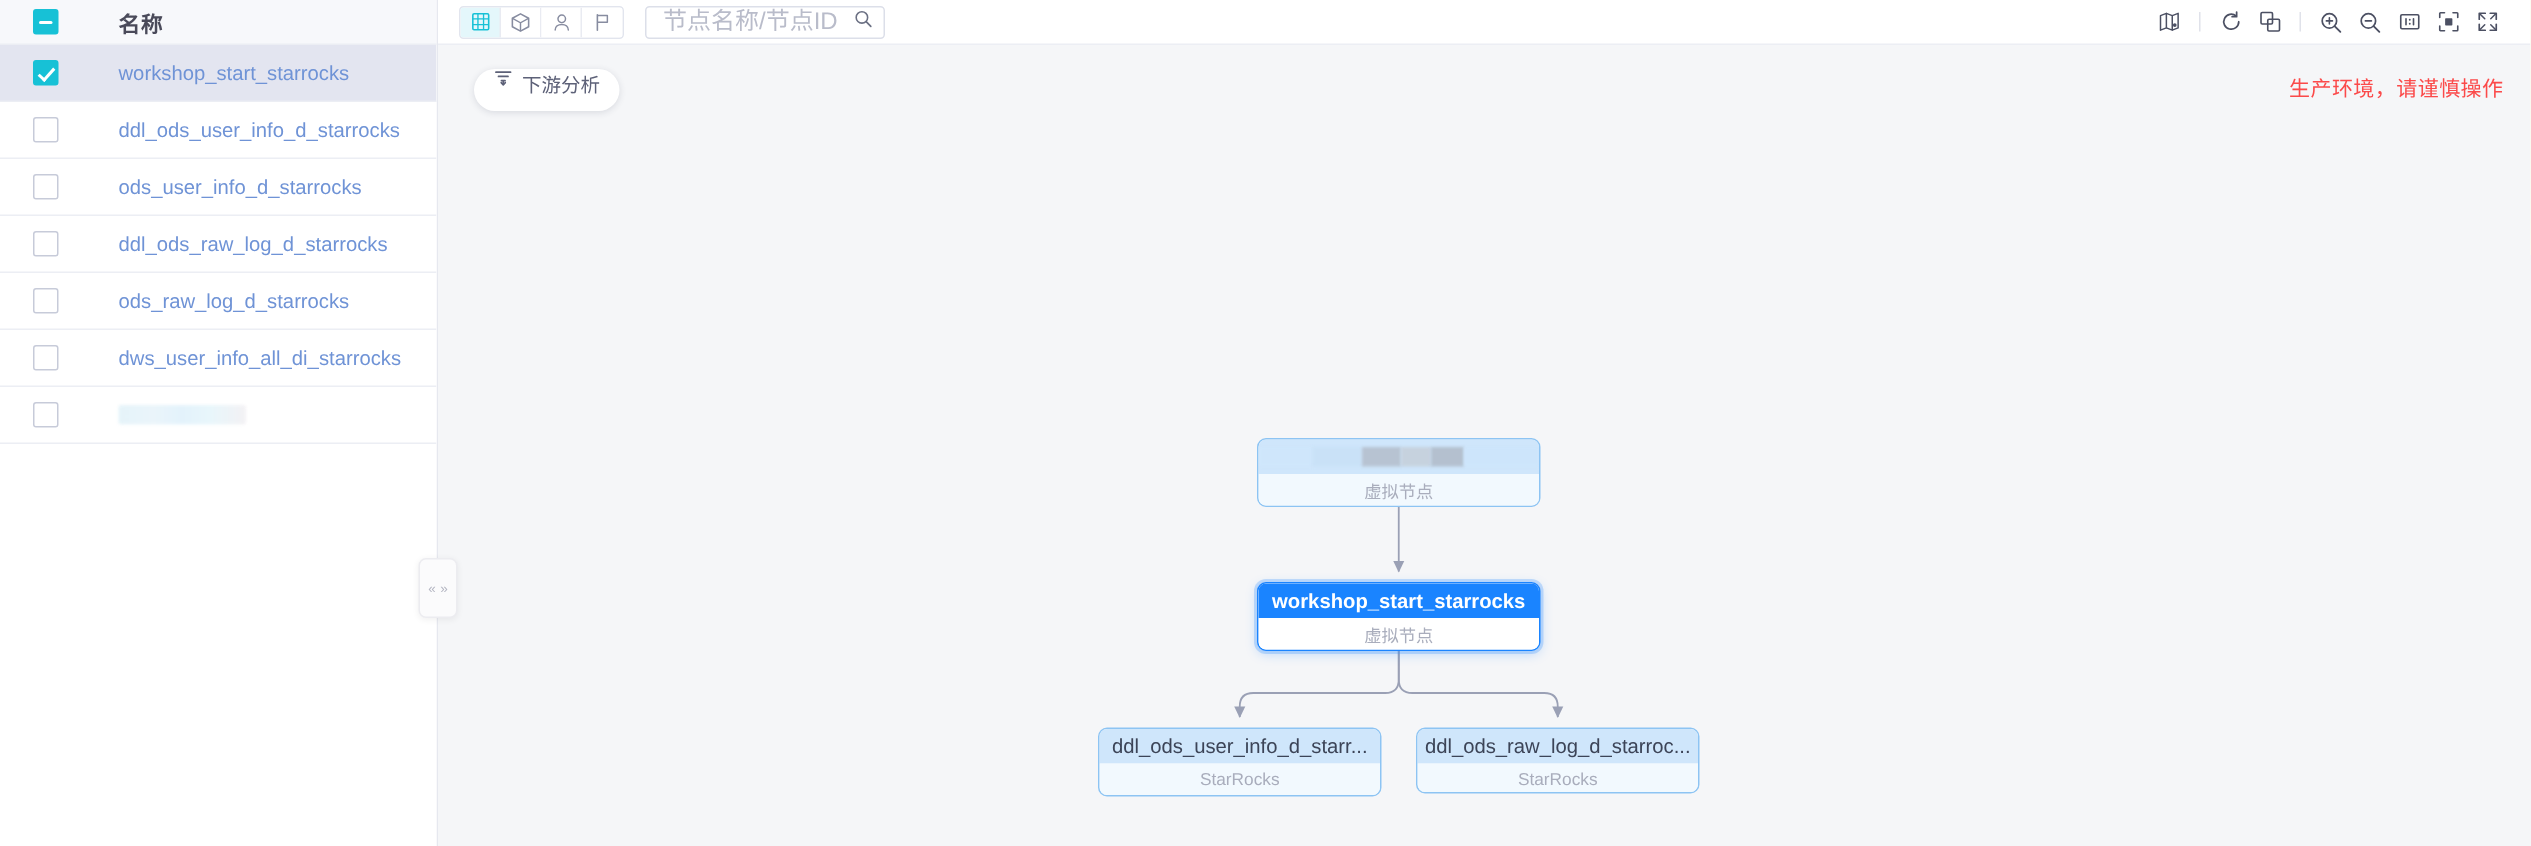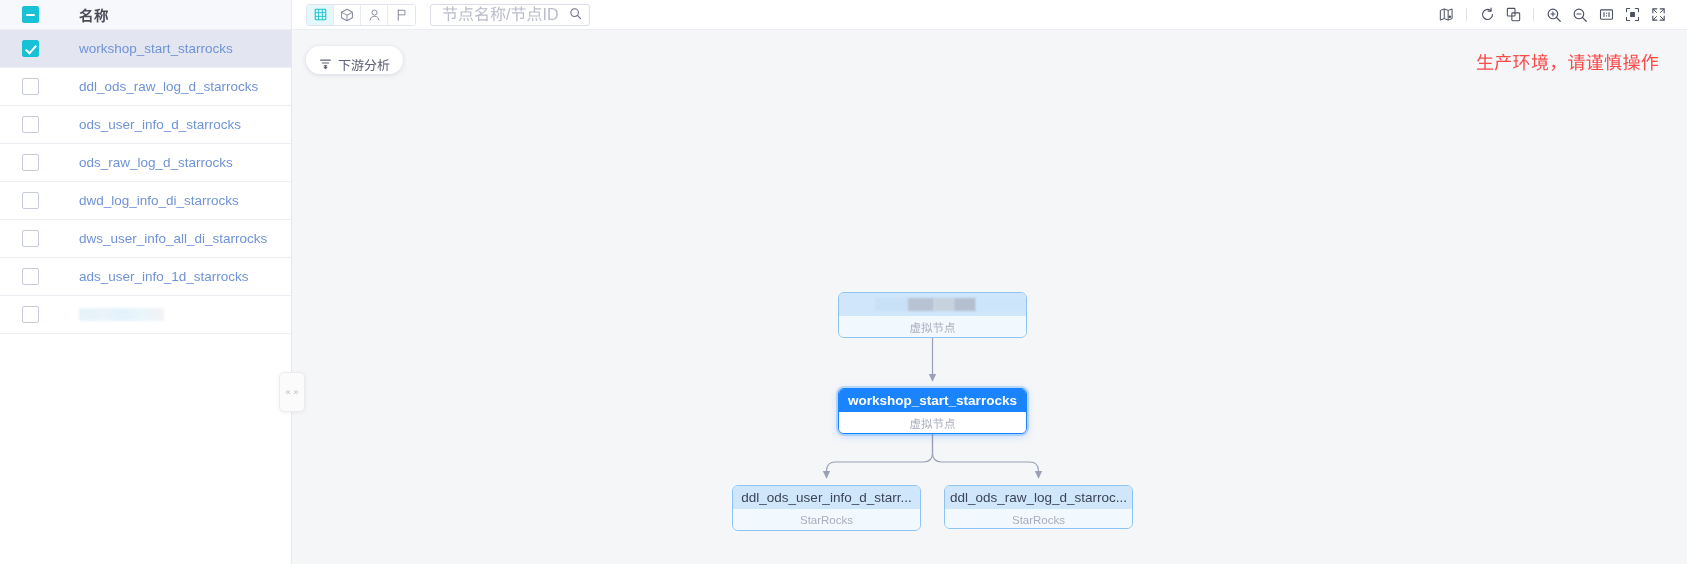--- a/index.html
+++ b/index.html
@@ -215,39 +215,39 @@
 
   
   .canvas {
     position: relative;
     flex: 1 1 auto;
     background: #f5f6f8;
     overflow: hidden;
   }
   .btn-downstream {
     position: absolute;
-    left: 14px; top: 16px;
+    left: 24px; top: 16px;
     height: 28px;
     padding: 0 13px;
     background: #ffffff;
     border: none;
     border-radius: 15px;
     box-shadow: 0 1px 5px rgba(40,50,80,.14);
     display: flex;
-    align-items: flex-end;
+    align-items: flex-start;
     gap: 6px;
     font-size: 13px;
     color: #5d6178;
     cursor: pointer;
     font-family: inherit;
   }
   .env-warning {
     position: absolute;
-    right: 28px; top: 18px;
-    font-size: 18px;
+    right: 18px; top: 18px;
+    font-size: 14px;
     color: #fb4a4a;
     font-weight: 400;
     letter-spacing: .3px;
     white-space: nowrap;
   }
 
   .graph {
     position: absolute;
     inset: 0;
   }
@@ -334,41 +334,37 @@
       <span class="cbox indeterminate"></span>
       <span class="sb-header-title">名称</span>
     </div>
     <div class="sb-list" id="sb-list">
         <div class="sb-row selected">
           <span class="cbox checked"></span>
           <span class="label">workshop_start_starrocks</span>
         </div>
         <div class="sb-row">
           <span class="cbox"></span>
-          <span class="label">ddl_ods_raw_log_d_starrocks</span>
+          <span class="label">ddl_ods_user_info_d_starrocks</span>
         </div>
         <div class="sb-row">
           <span class="cbox"></span>
           <span class="label">ods_user_info_d_starrocks</span>
         </div>
         <div class="sb-row">
           <span class="cbox"></span>
-          <span class="label">ods_raw_log_d_starrocks</span>
+          <span class="label">ddl_ods_raw_log_d_starrocks</span>
         </div>
         <div class="sb-row">
           <span class="cbox"></span>
-          <span class="label">dwd_log_info_di_starrocks</span>
+          <span class="label">ods_raw_log_d_starrocks</span>
         </div>
         <div class="sb-row">
           <span class="cbox"></span>
           <span class="label">dws_user_info_all_di_starrocks</span>
-        </div>
-        <div class="sb-row">
-          <span class="cbox"></span>
-          <span class="label">ads_user_info_1d_starrocks</span>
         </div>
         <div class="sb-row">
           <span class="cbox"></span>
           <span class="blurred"></span>
         </div>
       </div>
   </aside>
   <div class="divider-handle">
     <span>«</span>
     <span>»</span>

